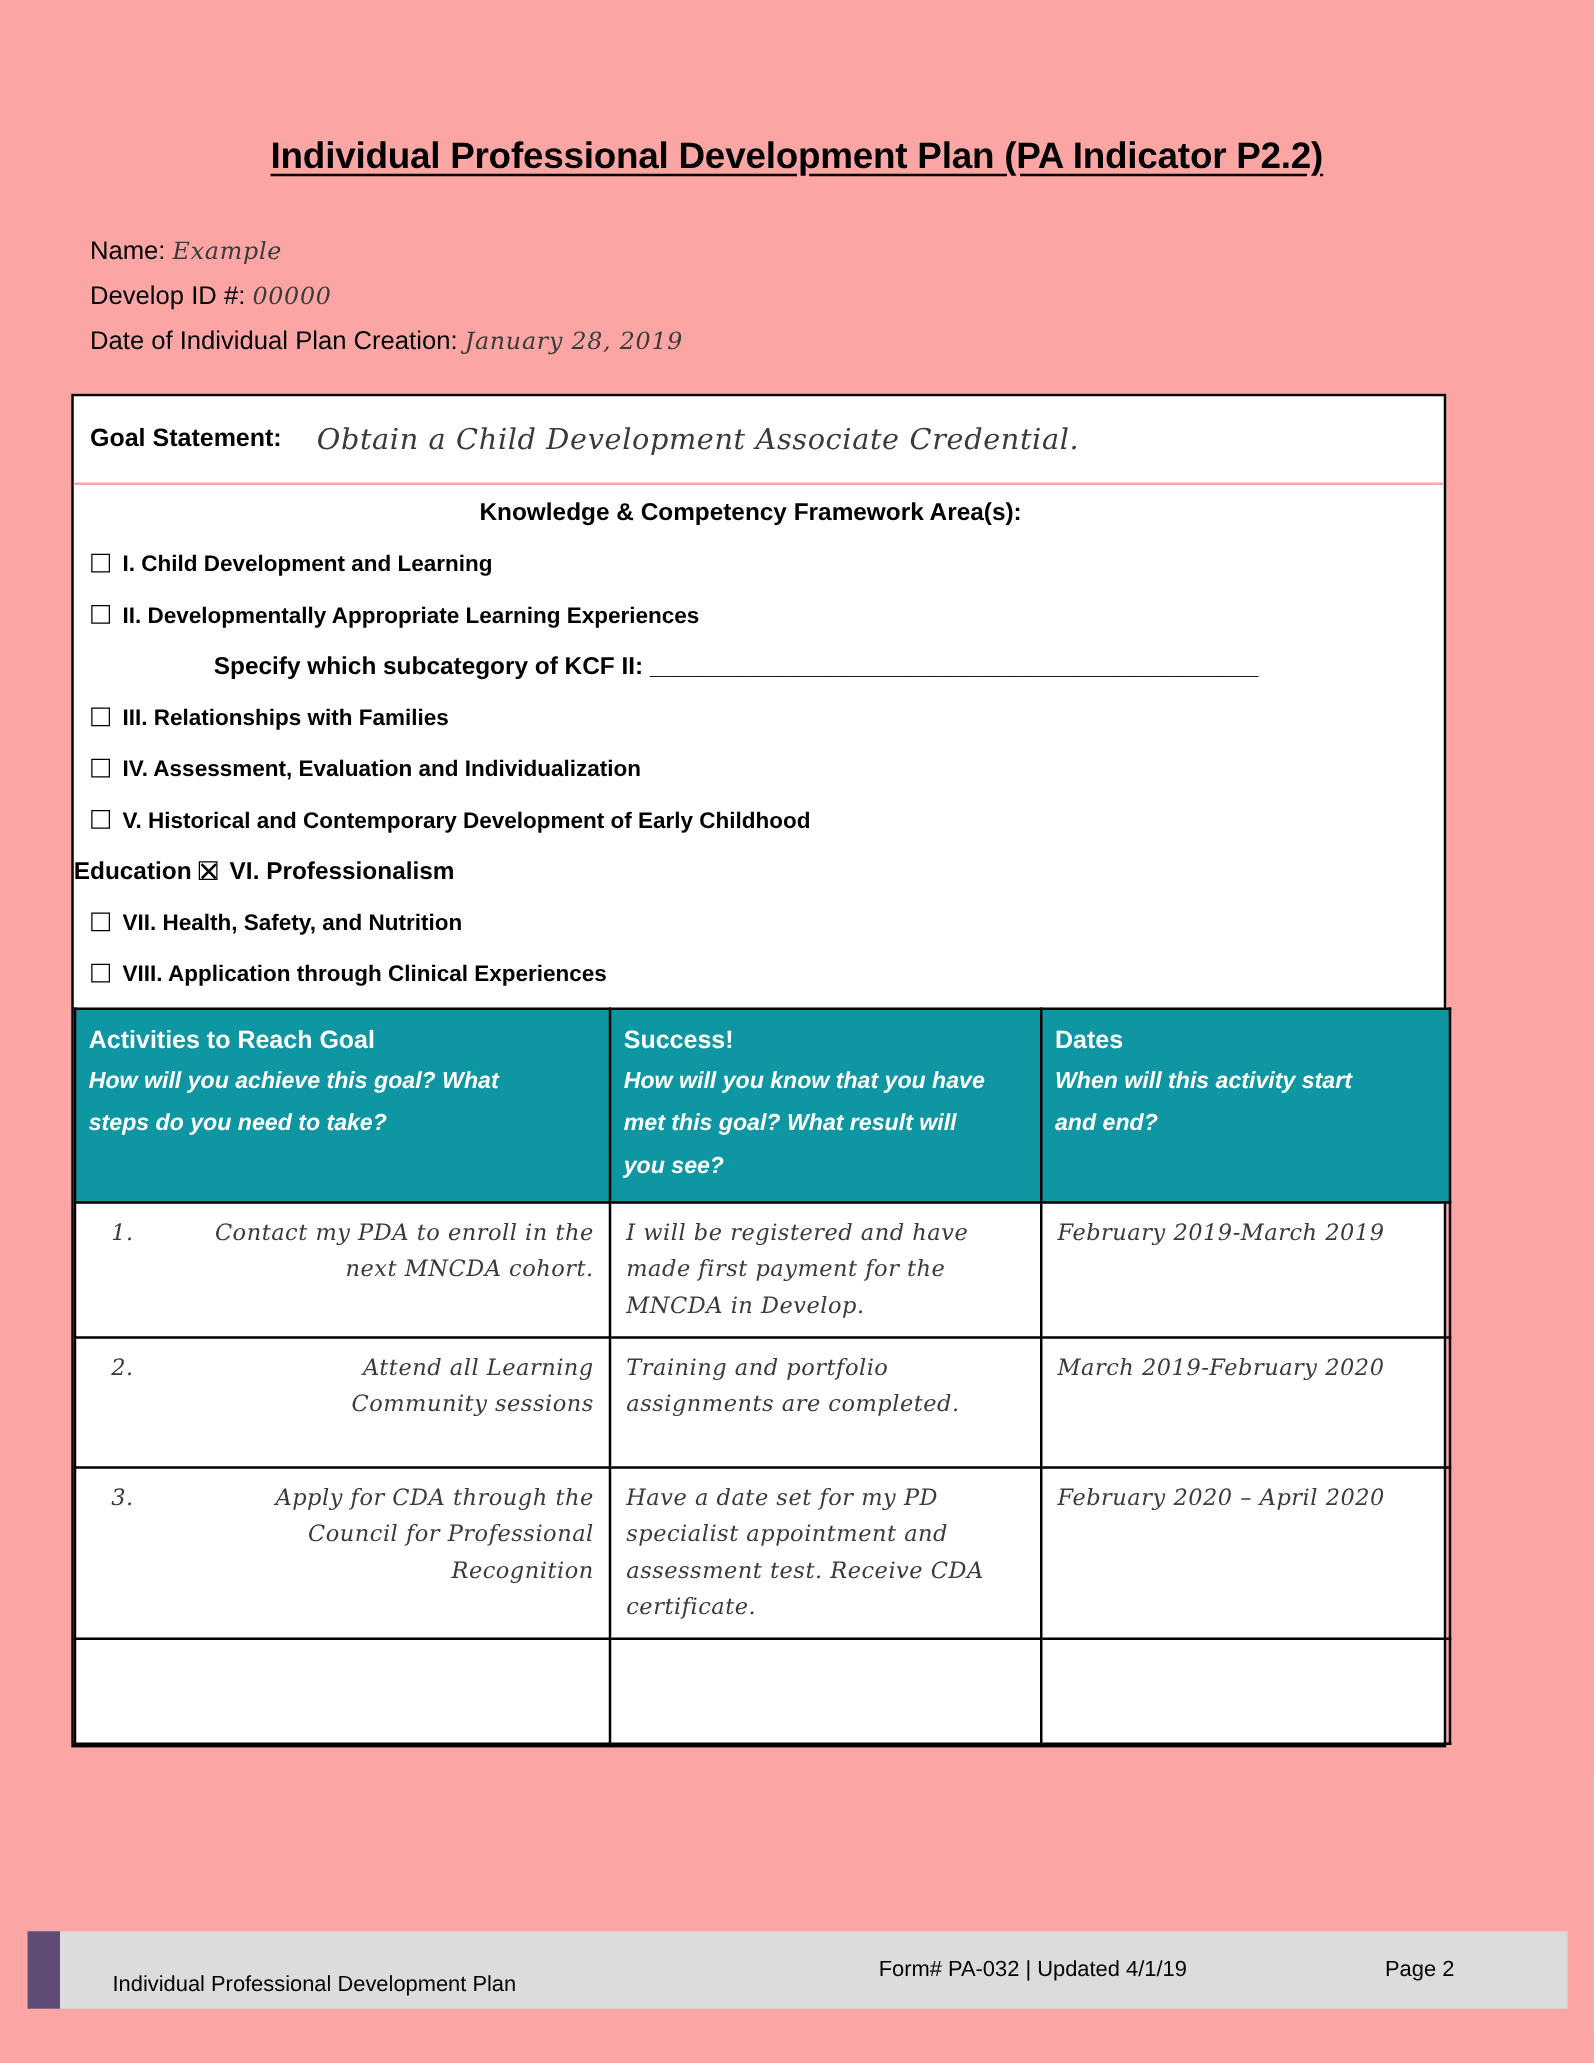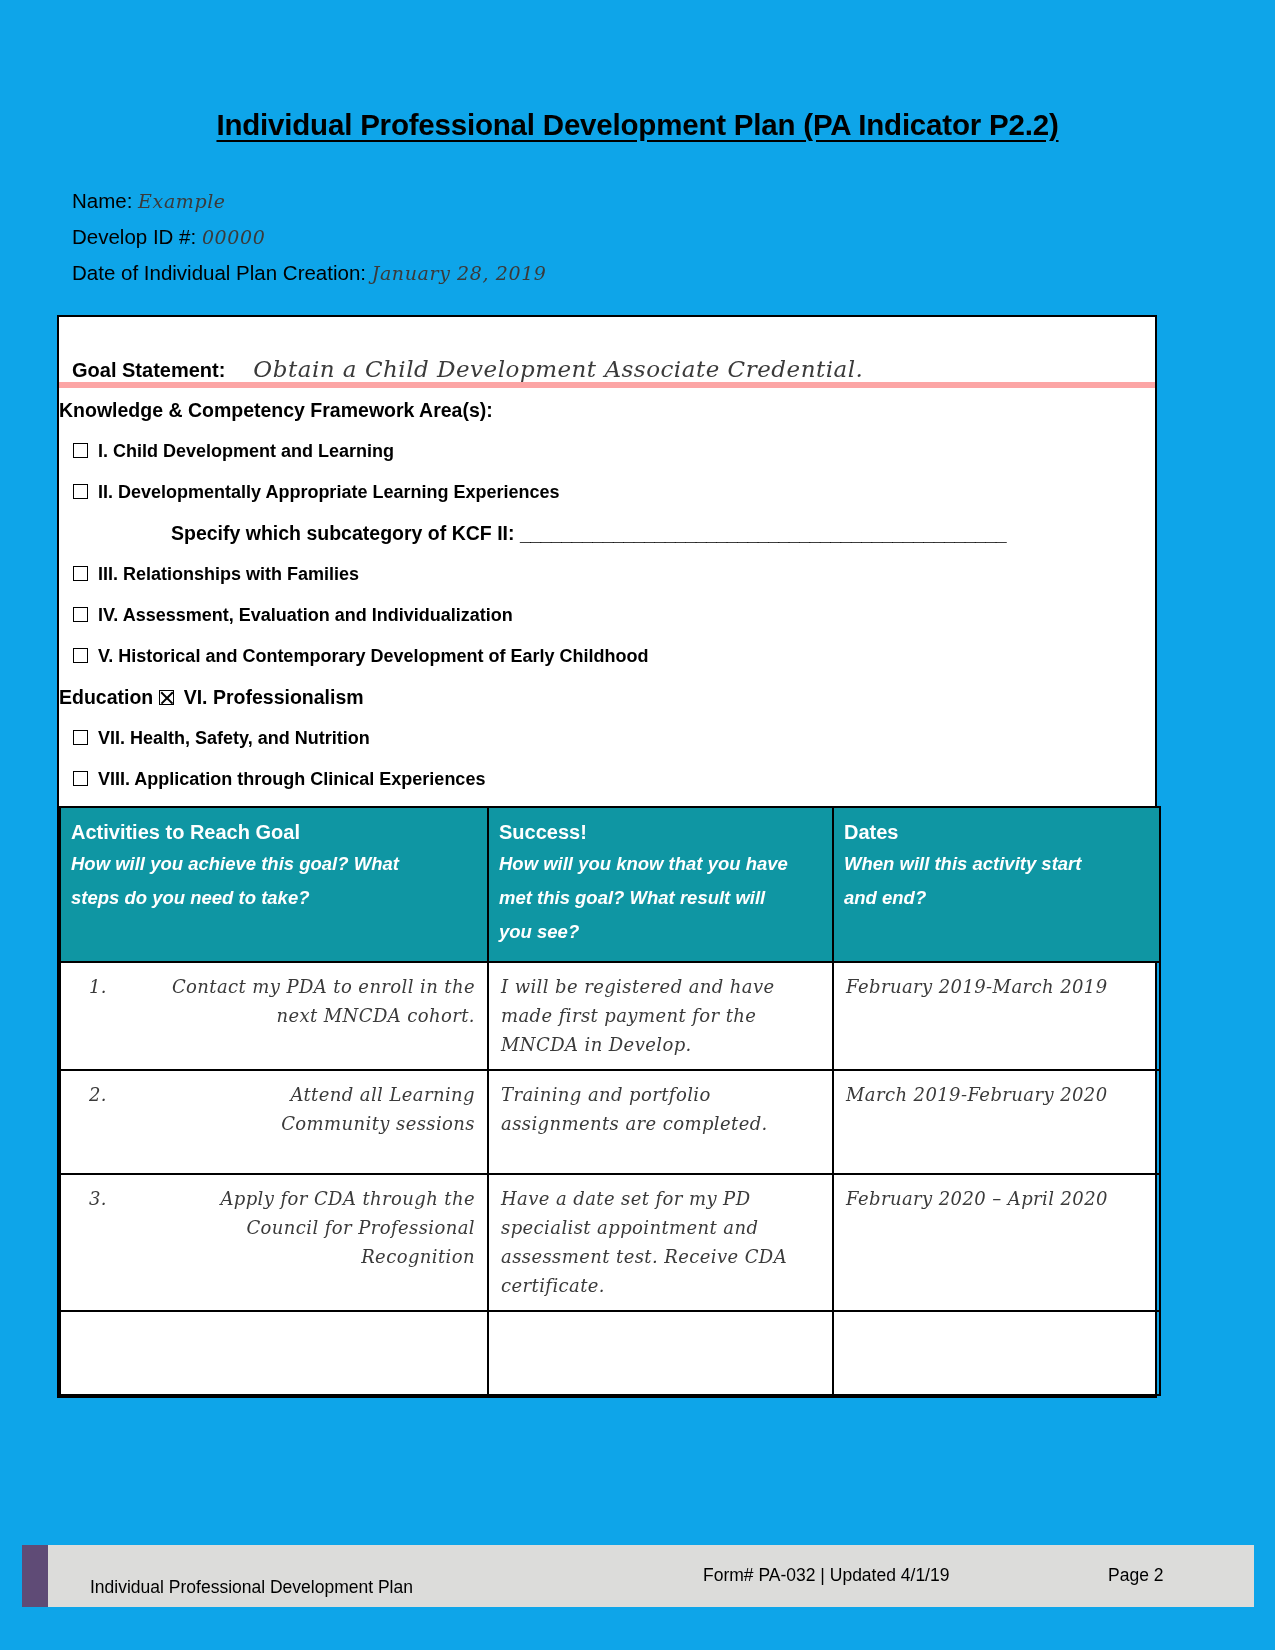--- a/index.html
+++ b/index.html
@@ -12,21 +12,21 @@
     height: 1650px;
     position: relative;
     font-family: "Liberation Sans", sans-serif;
     color: #000000;
     overflow: hidden;
   }
 
   .page {
     position: absolute;
     inset: 0;
-    background: #0ea5e9;
+    background: #fca5a5;
   }
 
   
   .doc-title {
     position: absolute;
     top: 108px;
     left: 0;
     width: 1275px;
     text-align: center;
     font-size: 29.5px;
@@ -68,24 +68,24 @@
     position: absolute;
     left: 57px;
     top: 315px;
     width: 1100px;
     border: 2px solid #000;
     box-sizing: border-box;
     background: #fff;
   }
 
   .goal-row {
-    border-bottom: 6px solid #fca5a5;
+    border-bottom: 2px solid #fca5a5;
     height: 71px;
     display: flex;
-    align-items: flex-end;
+    align-items: center;
     padding-left: 13px;
     box-sizing: border-box;
   }
   .goal-label {
     font-size: 20px;
     font-weight: bold;
     margin-right: 28px;
     white-space: nowrap;
   }
   .goal-value {
@@ -94,21 +94,21 @@
     font-weight: 300;
     color: #3a3a3a;
     font-size: 23px;
     letter-spacing: 0.5px;
   }
 
   .kcf-section {
     padding: 8px 0 6px 0;
   }
   .kcf-heading {
-    text-align: left;
+    text-align: center;
     font-size: 19.5px;
     font-weight: bold;
     margin: 3px 13px 9px 0;
   }
   .kcf-item {
     font-size: 18px;
     font-weight: bold;
     line-height: 41px;
     padding-left: 14px;
     white-space: nowrap;

